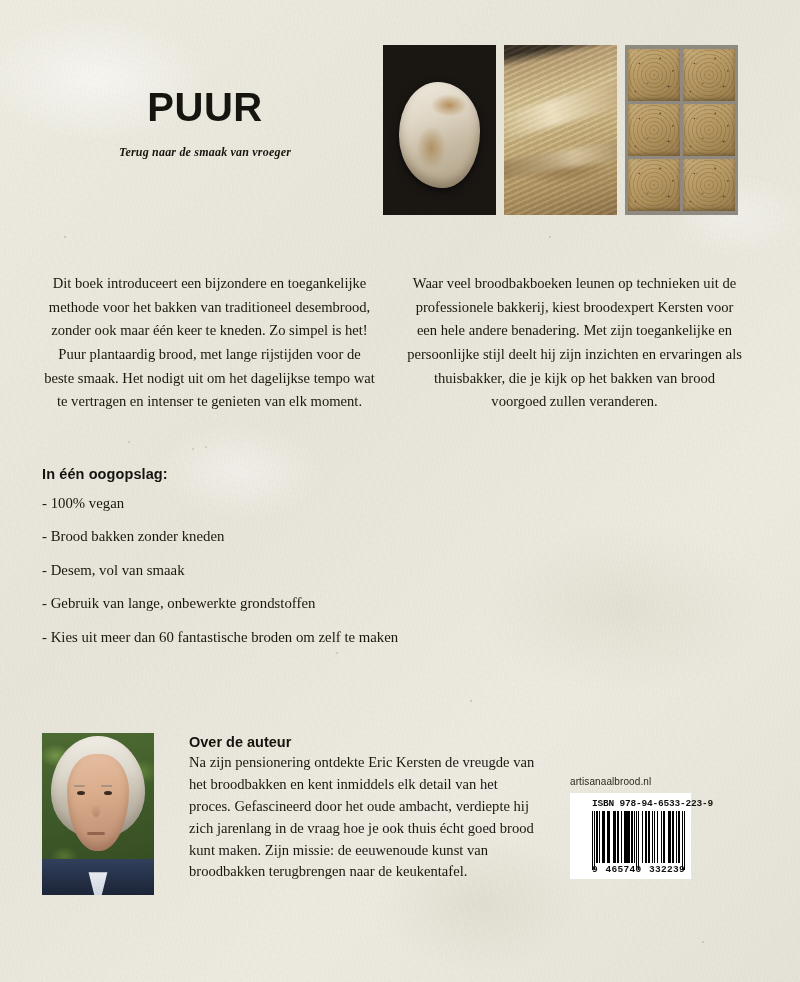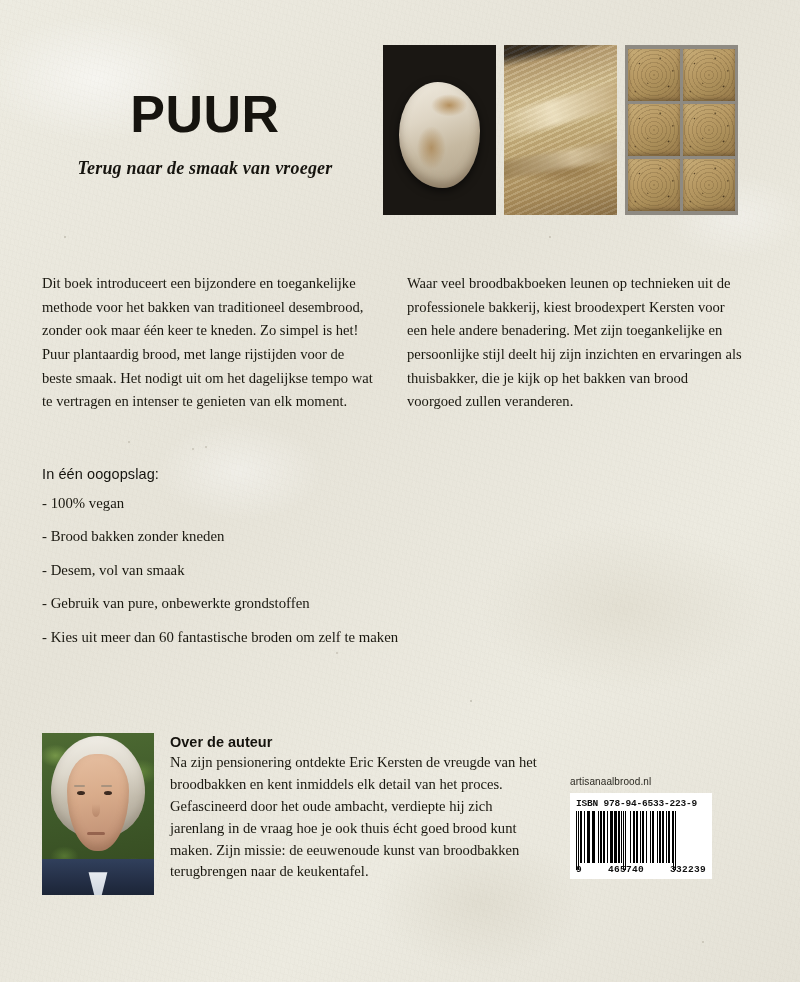--- a/index.html
+++ b/index.html
@@ -168,62 +168,62 @@
   .title-block {
     position: absolute;
     left: 40px;
     top: 86px;
     width: 330px;
     text-align: center;
   }
   .book-title {
     font-family: "Liberation Sans", sans-serif;
     font-weight: bold;
-    font-size: 52px;
+    font-size: 40px;
     line-height: 1.08;
     letter-spacing: 0.5px;
     color: #16140f;
   }
   .book-subtitle {
     font-family: "Liberation Serif", serif;
     font-style: italic;
     font-weight: bold;
-    font-size: 18px;
+    font-size: 12px;
     color: #16140f;
     margin-top: 16px;
     letter-spacing: 0.2px;
   }
 
   
   .desc-cols {
     position: absolute;
     left: 42px;
     top: 272px;
     width: 700px;
     display: flex;
     gap: 30px;
   }
   .desc-col {
     width: 335px;
     font-size: 14.6px;
     line-height: 1.62;
     color: #19170f;
-    text-align: left;
+    text-align: center;
   }
 
   
   .highlights {
     position: absolute;
     left: 42px;
     top: 466px;
     width: 560px;
   }
   .highlights-title {
     font-family: "Liberation Sans", sans-serif;
-    font-weight: normal;
+    font-weight: bold;
     font-size: 14.5px;
     color: #15130e;
     margin-bottom: 10px;
     letter-spacing: 0.1px;
   }
   .bullet {
     font-size: 14.8px;
     line-height: 1.58;
     color: #19170f;
     margin-bottom: 10px;
@@ -309,21 +309,21 @@
     background: linear-gradient(180deg, #31405c 0%, #242f46 60%, #1c2537 100%);
   }
   .author-photo .shirt {
     position: absolute;
     left: 36%; bottom: 0;
     width: 28%; height: 14%;
     background: linear-gradient(180deg, #e8ecf1, #cfd6df);
     clip-path: polygon(20% 0, 80% 0, 62% 100%, 38% 100%);
   }
 
-  .author-text { flex: 1; padding-top: 1px; }
+  .author-text { flex: 1; padding-top: 1px; margin-left: 19px; }
   .author-heading {
     font-family: "Liberation Sans", sans-serif;
     font-weight: bold;
     font-size: 14.5px;
     color: #15130e;
     margin-bottom: 2px;
   }
   .author-bio {
     font-size: 14.6px;
     line-height: 1.5;
@@ -338,23 +338,23 @@
     width: 160px;
   }
   .website {
     font-family: "Liberation Sans", sans-serif;
     font-size: 10px;
     color: #2b2922;
     letter-spacing: 0.1px;
     margin-bottom: 6px;
   }
   .barcode-card {
-    width: 142px;
+    width: 121px;
     background: #ffffff;
-    padding: 5px 6px 4px 6px;
+    padding: 5px 6px 4px 22px;
   }
   .isbn-line {
     font-family: "Liberation Mono", monospace;
     font-size: 9.5px;
     font-weight: bold;
     color: #111;
     letter-spacing: -0.2px;
     white-space: nowrap;
     margin-bottom: 2px;
   }
@@ -416,21 +416,21 @@
   <div class="desc-cols">
     <div class="desc-col">Dit boek introduceert een bijzondere en toegankelijke methode voor het bakken van traditioneel desembrood, zonder ook maar één keer te kneden. Zo simpel is het! Puur plantaardig brood, met lange rijstijden voor de beste smaak. Het nodigt uit om het dagelijkse tempo wat te vertragen en intenser te genieten van elk moment.</div>
     <div class="desc-col">Waar veel broodbakboeken leunen op technieken uit de professionele bakkerij, kiest broodexpert Kersten voor een hele andere benadering. Met zijn toegankelijke en persoonlijke stijl deelt hij zijn inzichten en ervaringen als thuisbakker, die je kijk op het bakken van brood voorgoed zullen veranderen.</div>
   </div>
 
   <div class="highlights">
     <div class="highlights-title">In één oogopslag:</div>
     <div class="bullet">- 100% vegan</div>
     <div class="bullet">- Brood bakken zonder kneden</div>
     <div class="bullet">- Desem, vol van smaak</div>
-    <div class="bullet">- Gebruik van pure, onbewerkte grondstoffen</div>
+    <div class="bullet">- Gebruik van lange, onbewerkte grondstoffen</div>
     <div class="bullet">- Kies uit meer dan 60 fantastische broden om zelf te maken</div>
   </div>
 
   <div class="author-block">
     <div class="author-photo">
       <div class="foliage"></div>
       <div class="hair"></div>
       <div class="face"></div>
       <div class="brow l"></div>
       <div class="brow r"></div>

